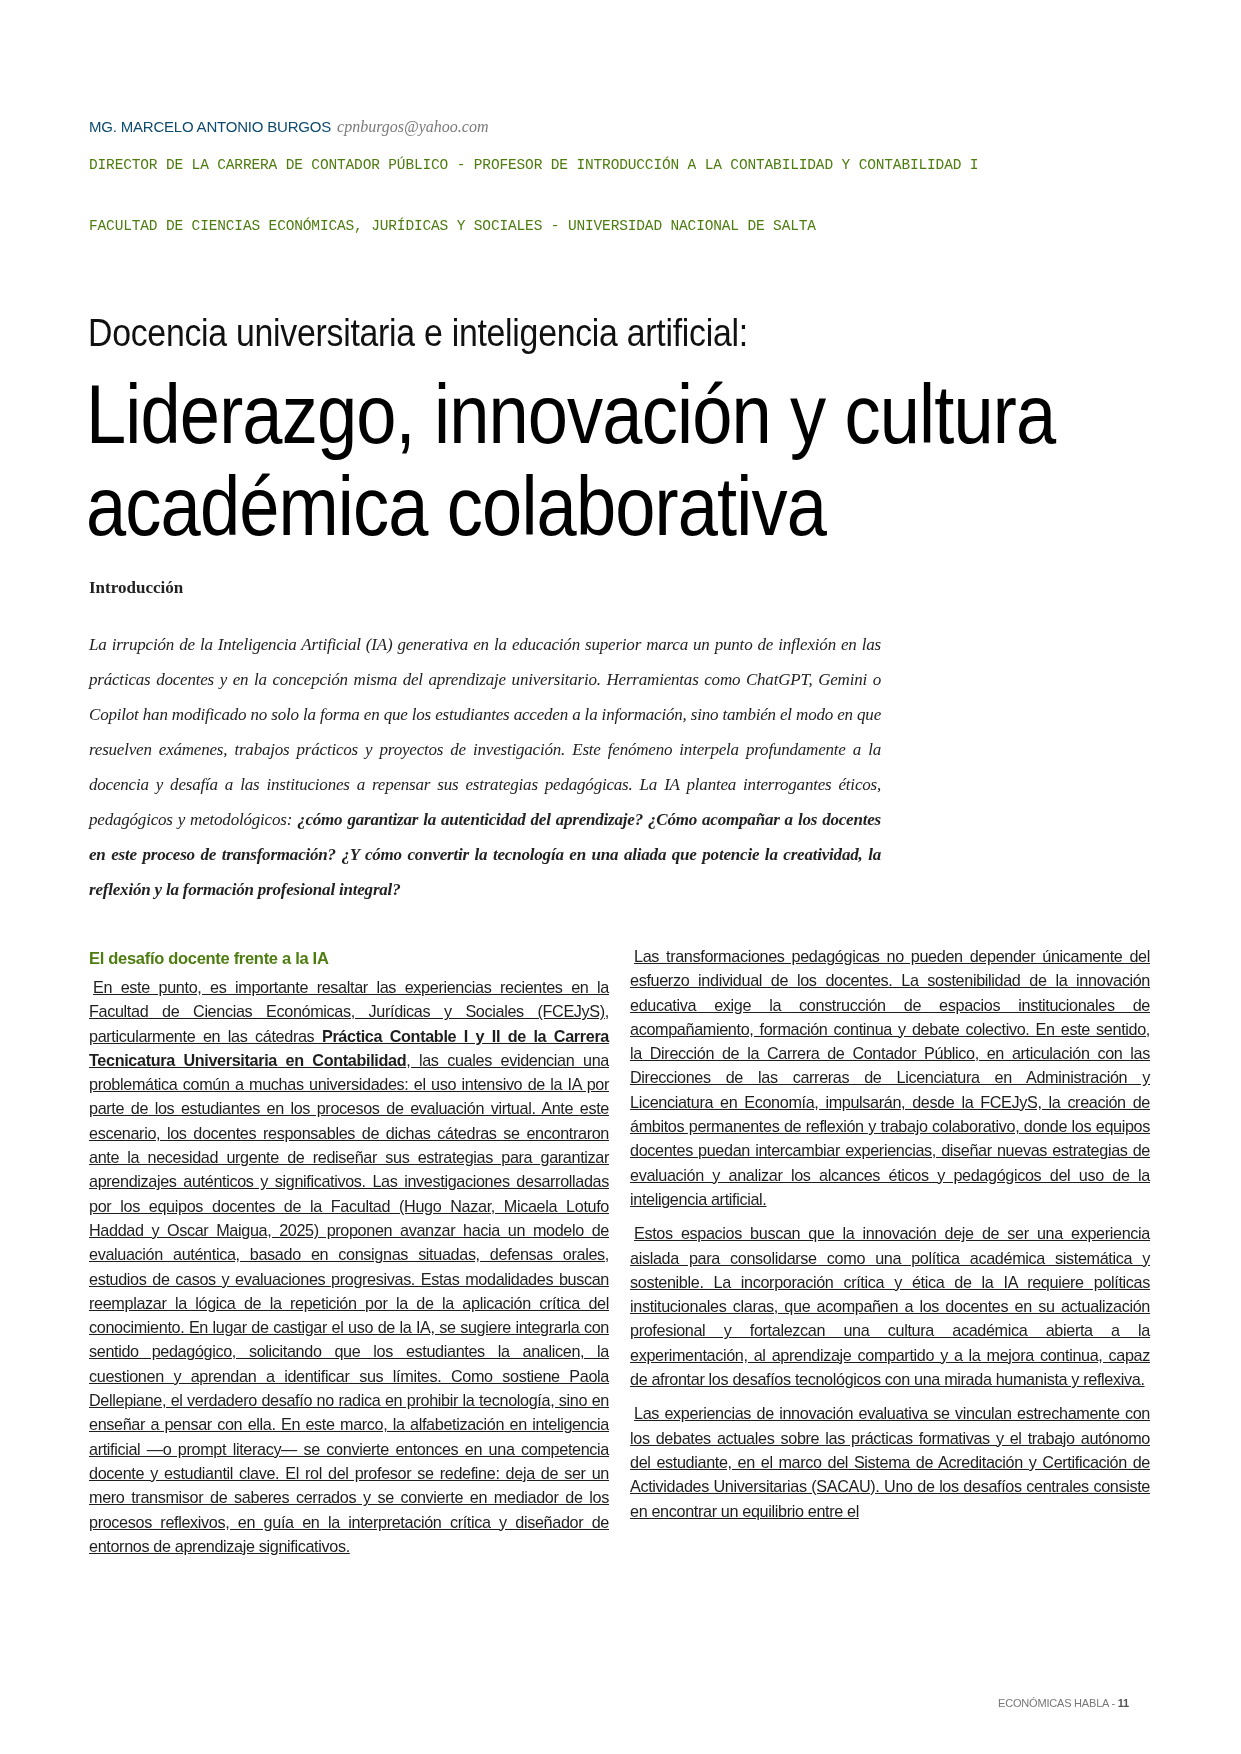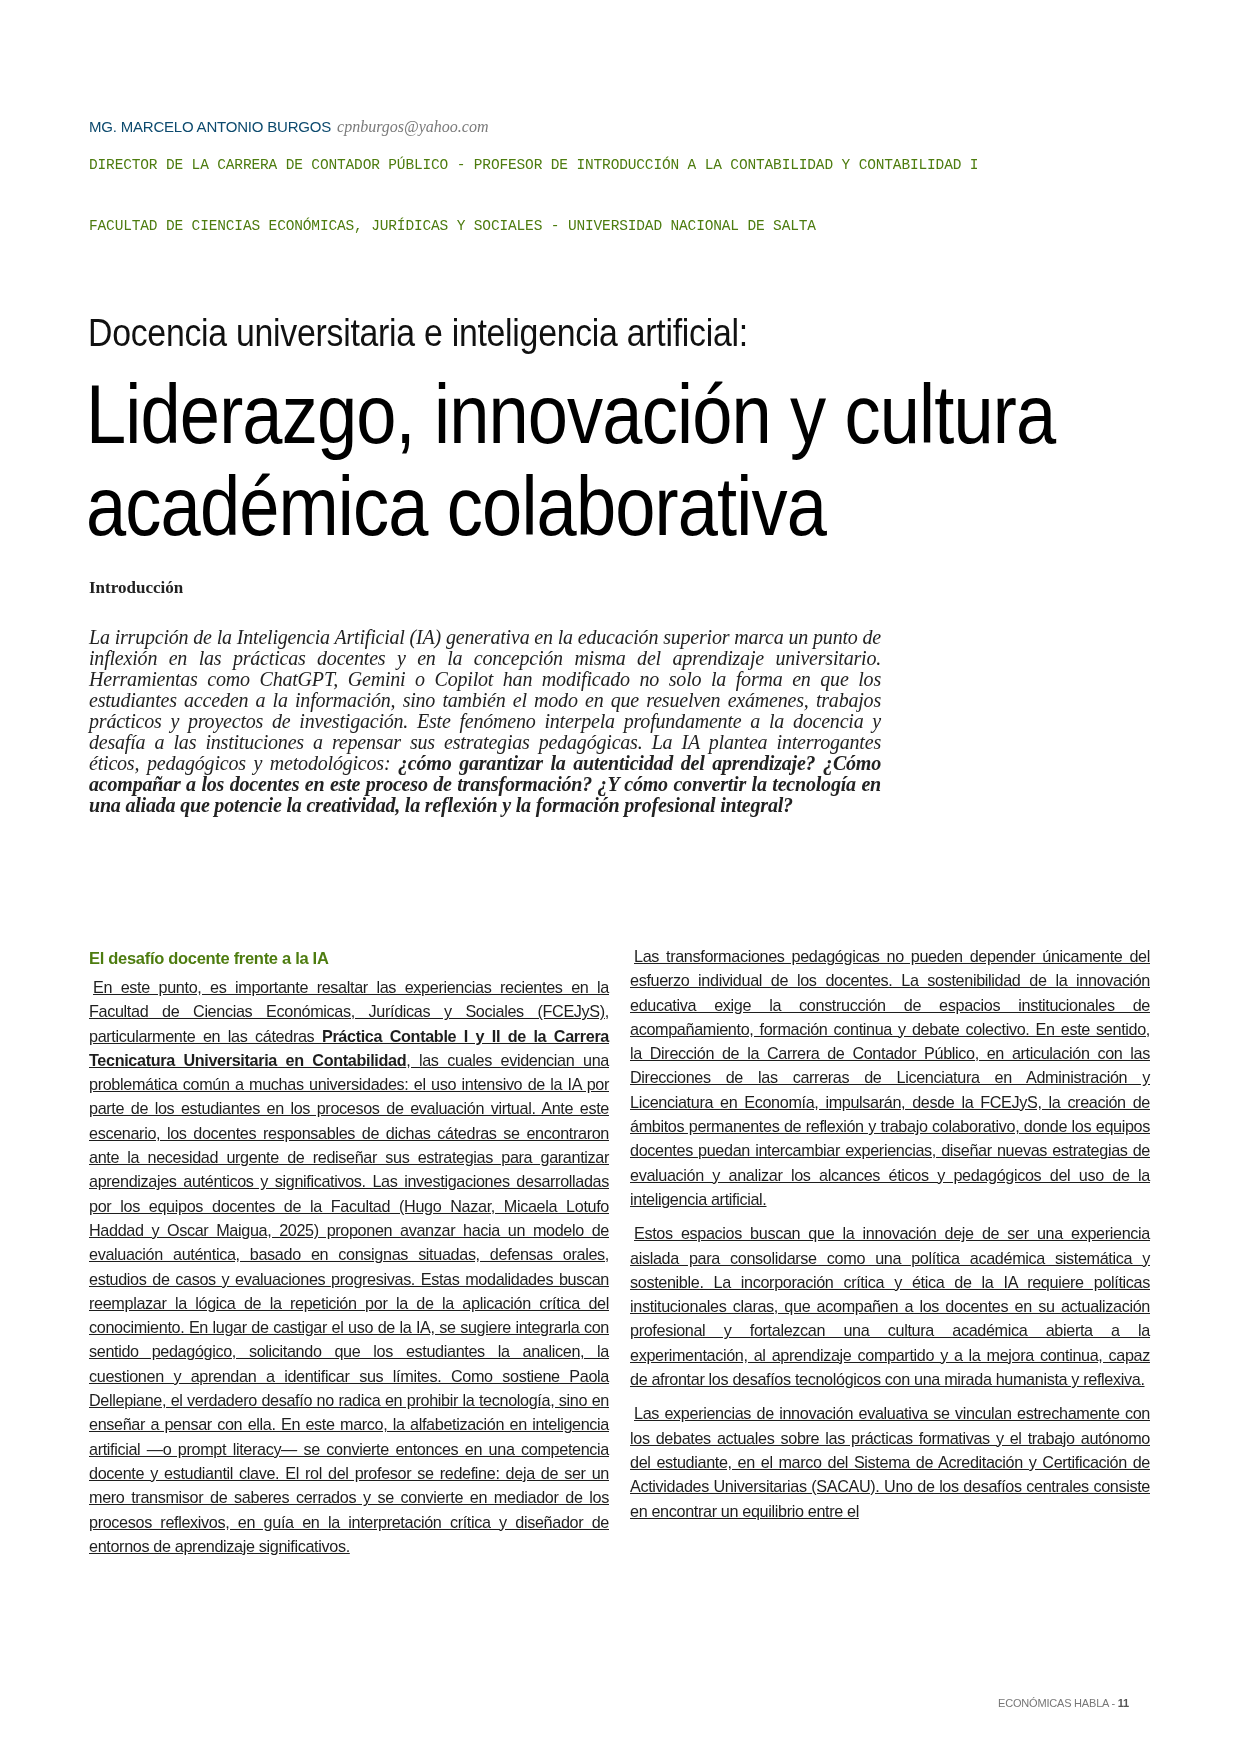--- a/index.html
+++ b/index.html
@@ -10,21 +10,21 @@
   .author-name { font-family: "Liberation Sans", sans-serif; font-size: 15px; color: #0c4a6e; letter-spacing: -0.2px; }
   .author-email { font-family: "Liberation Serif", serif; font-style: italic; font-size: 16px; color: #7a7a7a; margin-left: 2px; text-align: center; }
   .affil { left: 89px; font-family: Liberation Mono, monospace; font-size: 14.5px; color: #4d7c0f; white-space: nowrap; letter-spacing: -0.15px; }
   .affil-1 { top: 157px; }
   .affil-2 { top: 182px; margin-top: 36px; }
 
   .subtitle { left: 88px; top: 312px; font-family: "Liberation Sans", sans-serif; font-size: 38px; color: #111; white-space: nowrap; transform: scaleX(0.89); transform-origin: left top; letter-spacing: -0.3px; }
   .title { left: 86px; top: 368px; font-family: "Liberation Sans", sans-serif; font-size: 84px; line-height: 92px; color: #000; white-space: nowrap; transform: scaleX(0.86); transform-origin: left top; letter-spacing: -1px; }
 
   .intro-label { left: 89px; top: 578px; font-family: "Liberation Serif", serif; font-weight: bold; font-size: 17px; color: #222; }
-  .intro-text { left: 89px; top: 627px; width: 792px; font-family: "Liberation Serif", serif; font-style: italic; font-size: 20px; line-height: 21px; color: #222; text-align: justify; letter-spacing: -0.2px; }
+  .intro-text { left: 89px; top: 627px; width: 792px; font-family: "Liberation Serif", serif; font-style: italic; font-size: 17px; line-height: 35px; color: #222; text-align: justify; letter-spacing: -0.2px; }
   .intro-text b { font-weight: bold; }
 
   .col { font-family: "Liberation Sans", sans-serif; font-size: 16.2px; line-height: 24.3px; color: #1e1e1e; text-align: justify; width: 520px; letter-spacing: -0.35px; }
   .col-left { left: 89px; top: 946px; }
   .col-right { left: 630px; top: 944px; width: 520px; }
   .col h3 { font-family: "Liberation Sans", sans-serif; font-weight: bold; font-size: 16.5px; line-height: 24px; margin: 0 0 5px 0; color: #4d7c0f; text-align: left; letter-spacing: -0.3px; }
   .col p { margin: 0 0 10px 0; text-indent: 4px; text-decoration: underline; }
   .col p b { font-weight: bold; }
   .col .section-gap { margin-top: 22px; }
 

